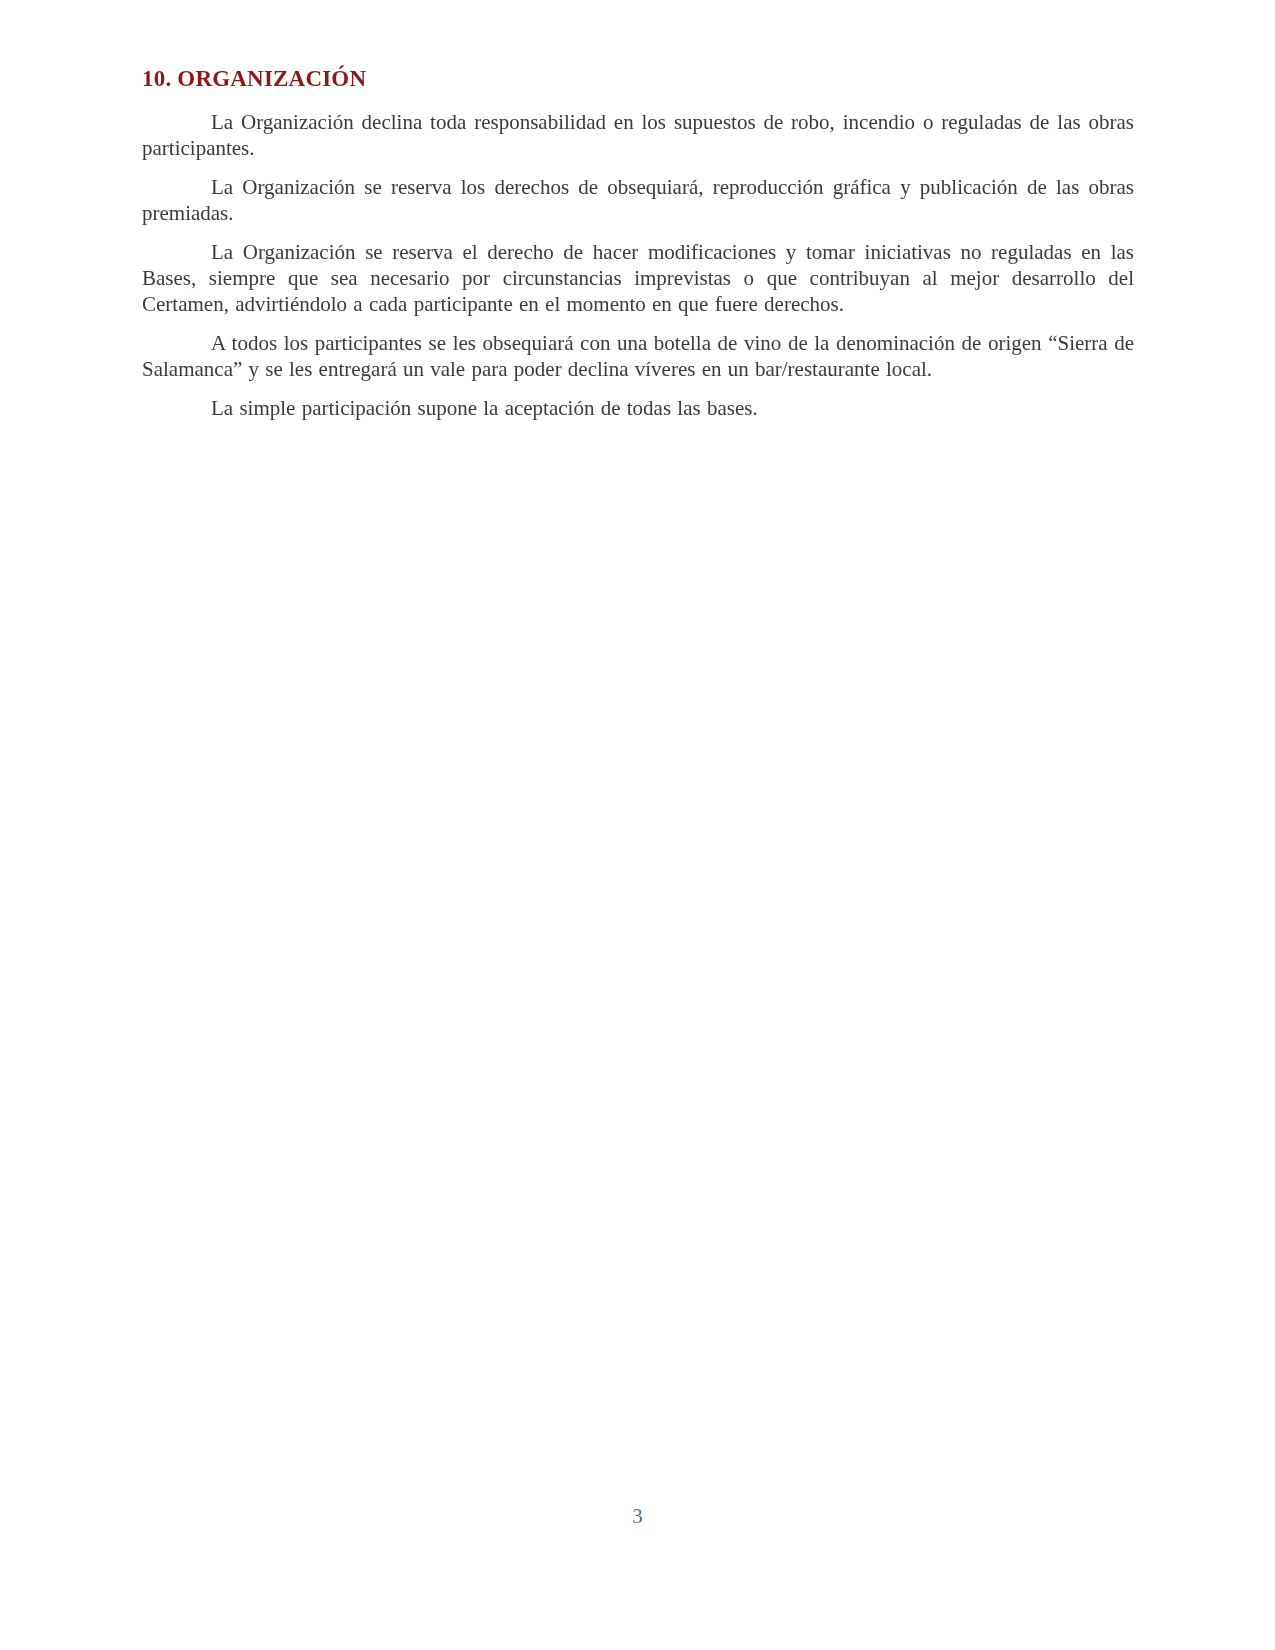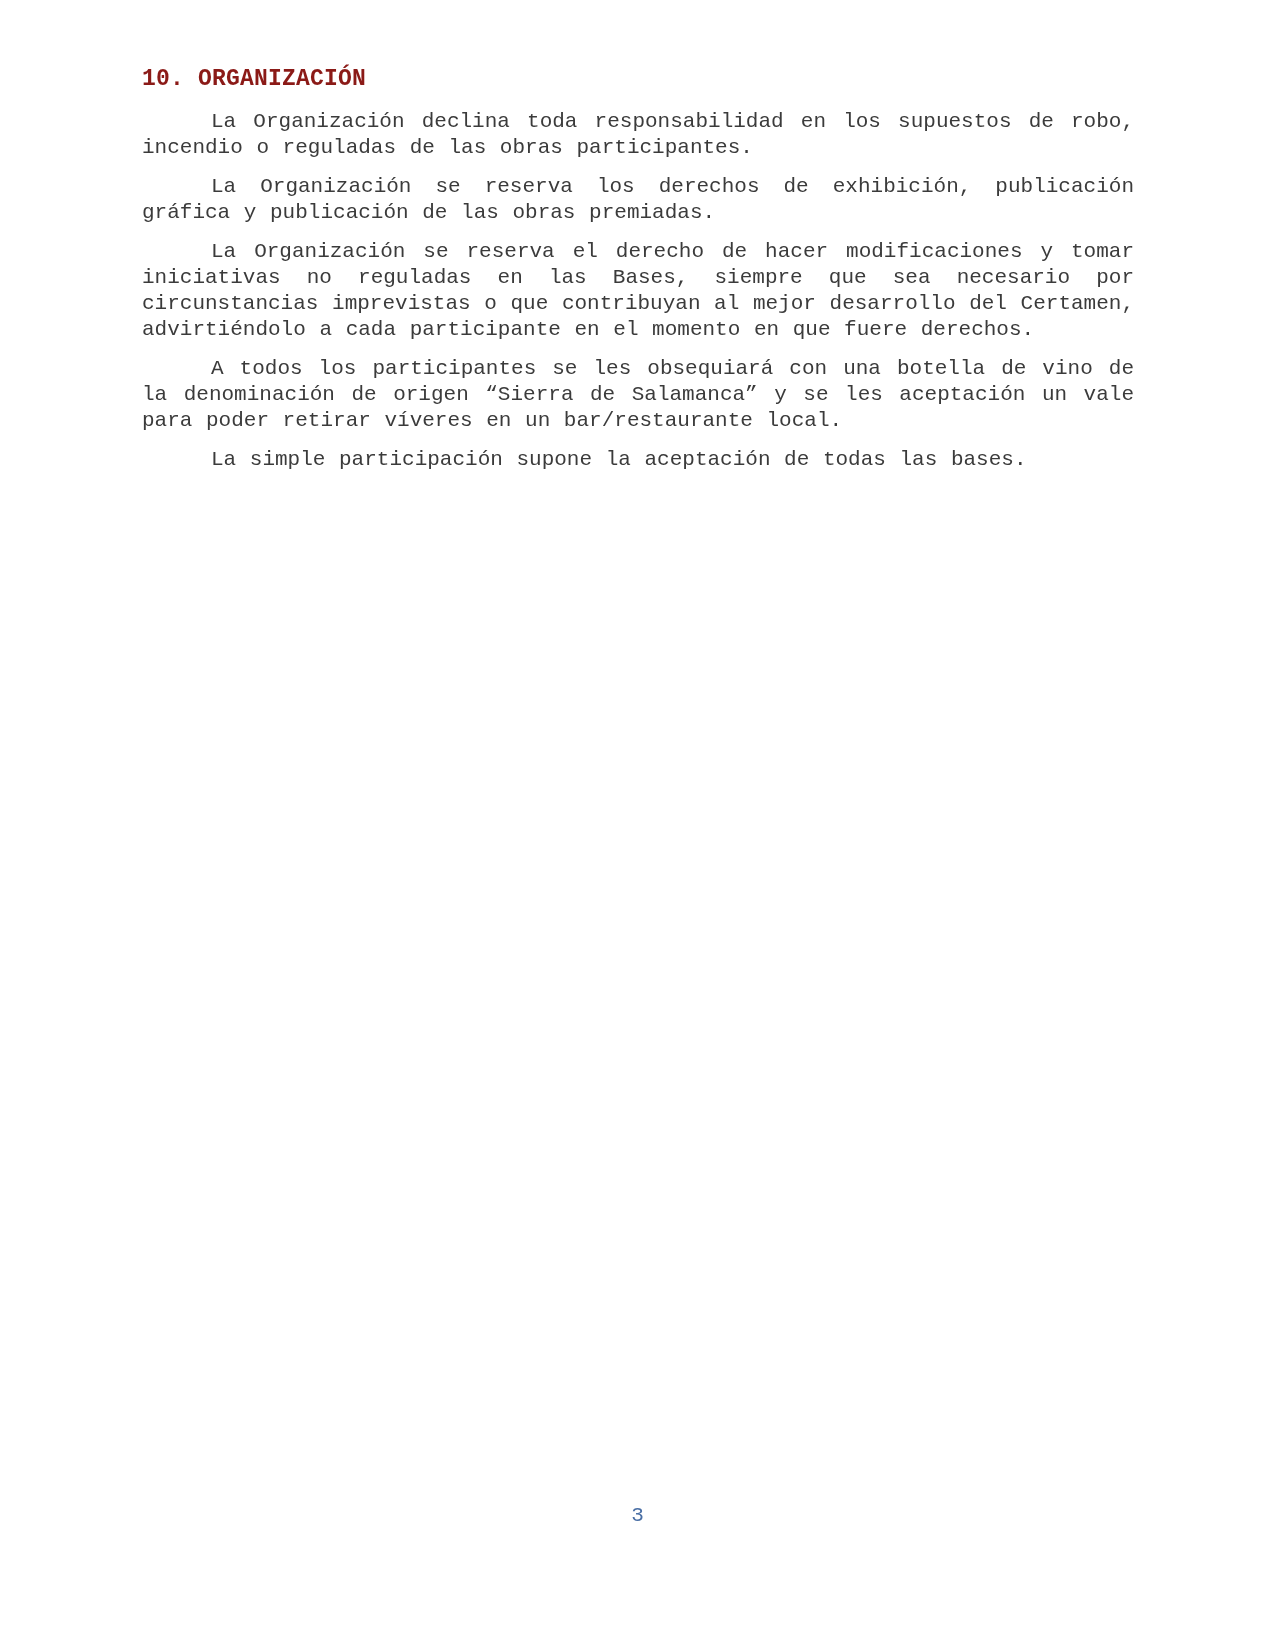--- a/index.html
+++ b/index.html
@@ -9,21 +9,21 @@
   }
   * { margin: 0; padding: 0; box-sizing: border-box; }
   html, body {
     background: #ffffff;
   }
   .page {
     position: relative;
     width: 1275px;
     height: 1650px;
     background: #ffffff;
-    font-family: Liberation Mono, monospace;
+    font-family: Liberation Serif, serif;
     overflow: hidden;
   }
   .content {
     position: absolute;
     left: 142px;
     top: 66px;
     width: 992px;
   }
   .section-heading {
     font-size: 23px;
@@ -54,24 +54,24 @@
 </style>
 </head>
 <body>
 
 <div class="page">
   <div class="content">
     <h1 class="section-heading">10. ORGANIZACIÓN</h1>
 
     <p class="body-paragraph">La Organización declina toda responsabilidad en los supuestos de robo, incendio o reguladas de las obras participantes.</p>
 
-    <p class="body-paragraph">La Organización se reserva los derechos de exhibición, publicación gráfica y publicación de las obras premiadas.</p>
+    <p class="body-paragraph">La Organización se reserva los derechos de obsequiará, reproducción gráfica y publicación de las obras premiadas.</p>
 
 
     <p class="body-paragraph">La Organización se reserva el derecho de hacer modificaciones y tomar iniciativas no reguladas en las Bases, siempre que sea necesario por circunstancias imprevistas o que contribuyan al mejor desarrollo del Certamen, advirtiéndolo a cada participante en el momento en que fuere derechos.</p>
 
-    <p class="body-paragraph">A todos los participantes se les obsequiará con una botella de vino de la denominación de origen “Sierra de Salamanca” y se les aceptación un vale para poder retirar víveres en un bar/restaurante local.</p>
+    <p class="body-paragraph">A todos los participantes se les obsequiará con una botella de vino de la denominación de origen “Sierra de Salamanca” y se les entregará un vale para poder declina víveres en un bar/restaurante local.</p>
 
     <p class="body-paragraph">La simple participación supone la aceptación de todas las bases.</p>
   </div>
 
   <div class="page-number">3</div>
 </div>
 
 </body></html>

